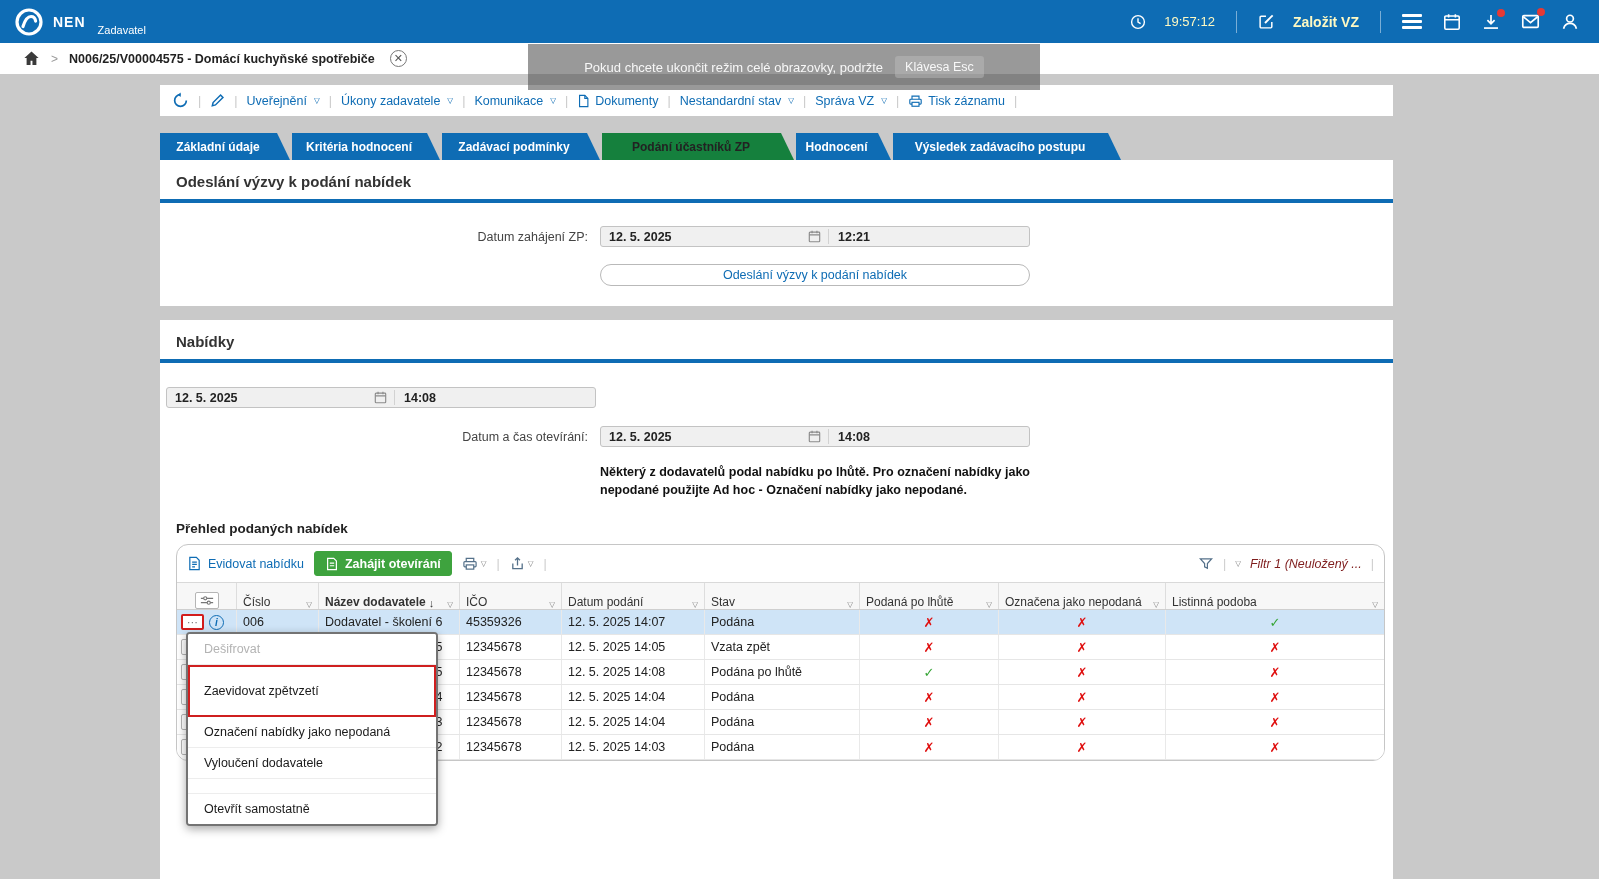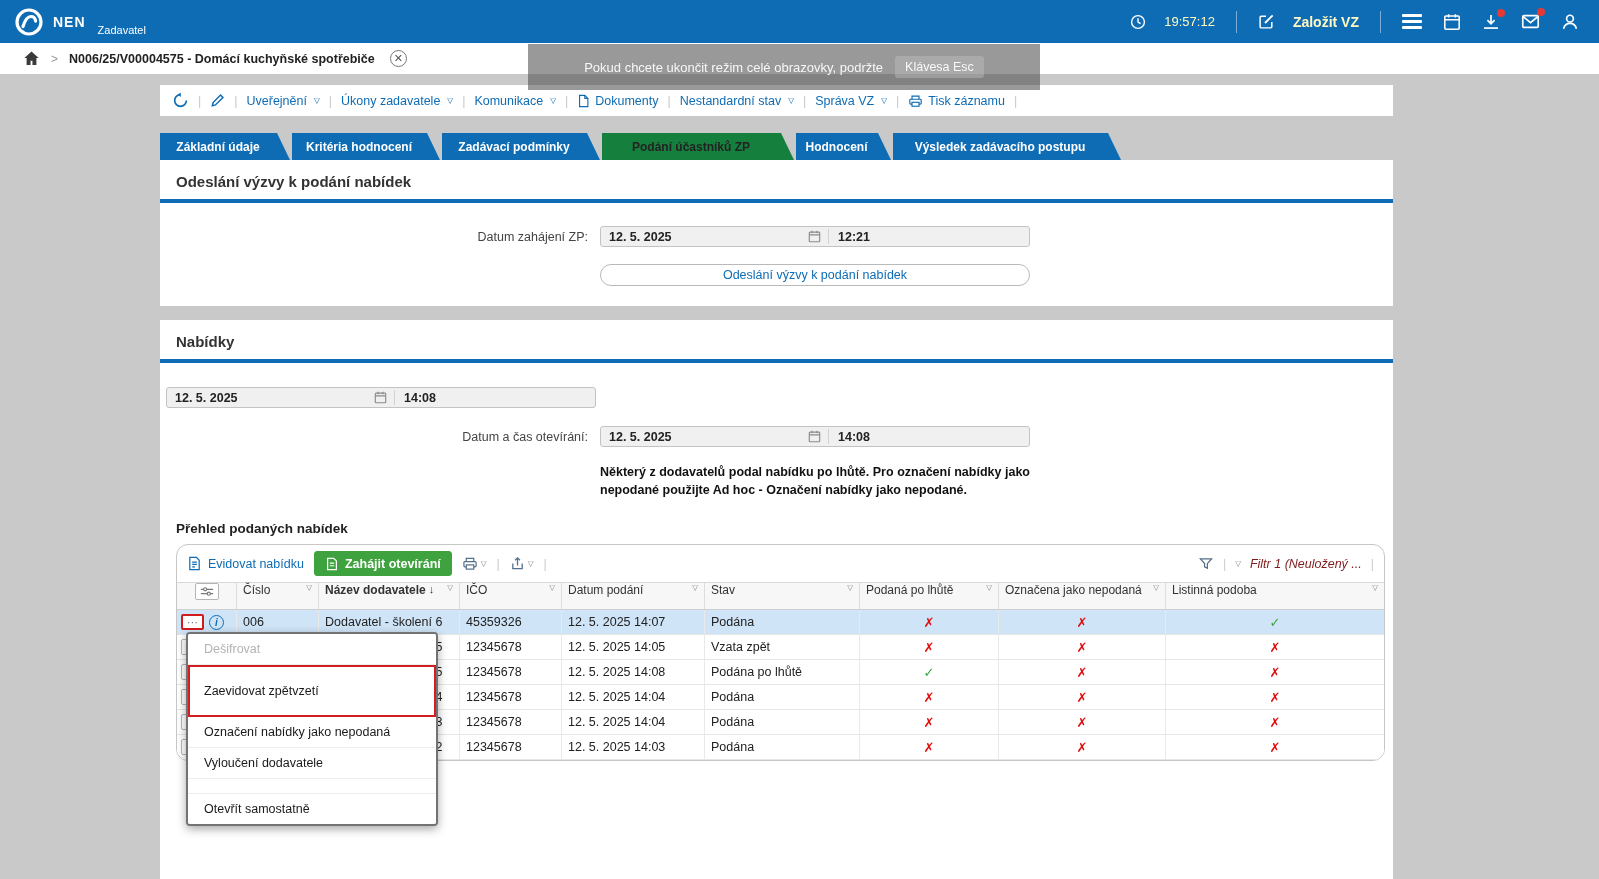--- a/index.html
+++ b/index.html
@@ -65,21 +65,21 @@
   .gt { height:37px; display:flex; align-items:center; padding:0 10px; gap:10px; font-size:12.5px; }
   .gt-link { color:#0e6cb4; display:flex; align-items:center; gap:6px; cursor:pointer; }
   .green-btn { background:#3ea33e; border:1px solid #3ea33e; color:#fff; font-weight:bold; border-radius:3px; height:25px; padding:0 10px; display:flex; align-items:center; gap:6px; font-size:12.5px; font-family:inherit; cursor:pointer; }
   .gt-sep { color:#ccc; }
   .gt-ico { color:#55718a; display:flex; align-items:center; gap:3px; cursor:pointer; }
   .gt-right { margin-left:auto; display:flex; align-items:center; gap:9px; color:#0e6cb4; }
   .filter-label { color:#7f1d1d; white-space:nowrap;font-style:italic; }
   .caret2 { font-size:7.5px; color:#8a8a8a; }
 
   .hr { display:flex; background:#f7f7f7; border-top:1px solid #d9d9d9; border-bottom:1px solid #cfcfcf; height:28px; font-size:12px; color:#333; }
-  .hc { display:flex; align-items:flex-start; padding:0 6px; border-left:1px solid #ddd; }
+  .hc { display:flex; align-items:flex-end; padding:0 6px; border-left:1px solid #ddd; }
   .hc:first-child { border-left:none; justify-content:center; }
   .hc .caret2 { margin-left:auto; padding-left:4px; }
   .hc .bold { font-weight:bold; }
   .sort { font-size:11px; color:#333; margin-left:3px; }
   .col-cfg { width:24px; height:17px; border:1px solid #b5b5b5; border-radius:2px; background:#fff; display:flex; align-items:center; justify-content:center; color:#777; }
 
   .w0{width:59px; flex:none;} .w1{width:82px; flex:none;} .w2{width:141px; flex:none;} .w3{width:102px; flex:none;}
   .w4{width:143px; flex:none;} .w5{width:155px; flex:none;} .w6{width:139px; flex:none;} .w7{width:167px; flex:none;} .w8{flex:1;}
 
   .r { display:flex; height:25px; align-items:stretch; font-size:12.5px; border-bottom:1px solid #e6e6e6; background:#fff; }

